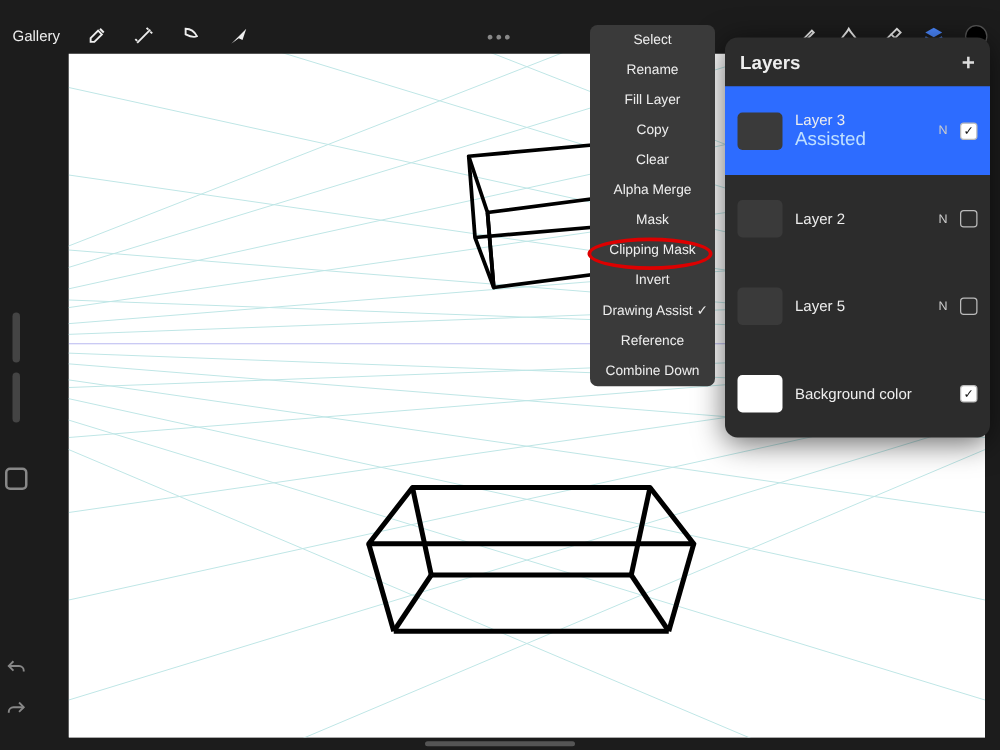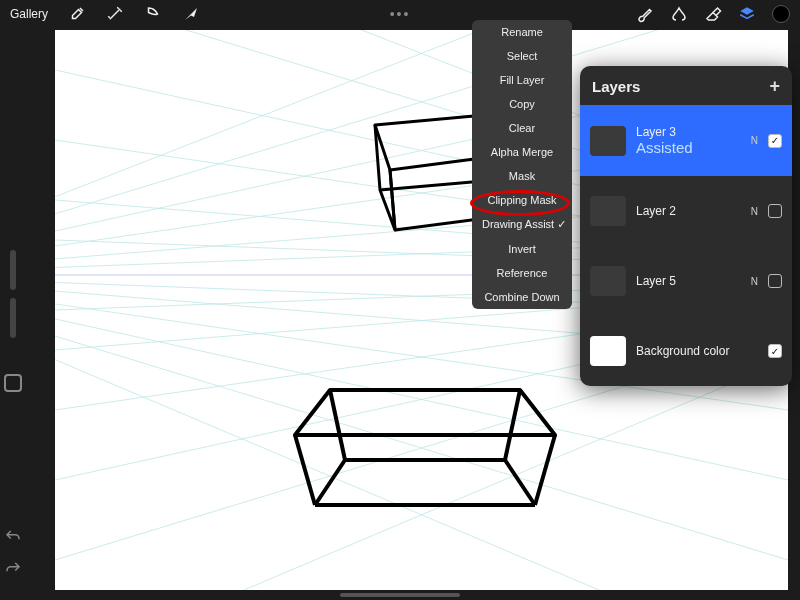--- a/index.html
+++ b/index.html
@@ -1,19 +1,19 @@
 <!DOCTYPE html>
 <html><head>
 <meta charset="utf-8">
 <style>
   * { margin:0; padding:0; box-sizing:border-box; font-family:-apple-system,Helvetica,Arial,sans-serif; }
   body { background:#1c1c1c; width:800px; height:600px; overflow:hidden; position:relative; }
 
   
-  .topbar { position:absolute; top:0; left:0; right:0; height:28px; background:#1c1c1c;
+  .topbar { position:absolute; top:15px; left:0; right:0; height:28px; background:#1c1c1c;
             display:flex; align-items:center; padding:0 10px; color:#eee; font-size:12px; z-index:5;}
   .topbar .left { display:flex; gap:20px; align-items:center;}
   .topbar .right { margin-left:auto; display:flex; gap:16px; align-items:center;}
   .tb-icon { width:18px; height:18px; display:flex; align-items:center; justify-content:center;
              color:#eee; }
   .tb-icon.active { color:#4a87ff; }
   .topbar .ellipsis { position:absolute; left:50%; transform:translateX(-50%); font-size:14px; letter-spacing:2px; color:#888;}
   .color-swatch { width:18px; height:18px; border-radius:50%; background:#000; border:1px solid #555;}
 
   
@@ -30,21 +30,21 @@
   
   .ctx-menu { position:absolute; top:20px; left:472px; width:100px; background:#3a3a3a;
               border-radius:6px; overflow:hidden; z-index:10; font-size:11px; color:#eee;}
   .ctx-item { padding:6px 10px; text-align:center; cursor:pointer; white-space:nowrap;}
   .highlight-ellipse { position:absolute; border:3px solid #d00; border-radius:50%;
                        width:100px; height:26px; top:190px; left:470px; z-index:12; pointer-events:none;}
 
   
   .layers-panel { position:absolute; top:30px; right:8px; width:212px; background:#2c2c2c;
                   border-radius:10px; overflow:hidden; z-index:8; font-size:12px; color:#eee;
-                  box-shadow:0 4px 24px rgba(0,0,0,.6);margin-top:36px;}
+                  box-shadow:0 4px 24px rgba(0,0,0,.6);}
   .layers-panel::before{ content:""; position:absolute; top:-6px; right:22px; width:0;height:0;
     border-left:6px solid transparent;border-right:6px solid transparent;border-bottom:6px solid #2c2c2c;}
   .lp-header { display:flex; align-items:center; justify-content:space-between; padding:10px 12px 8px; font-size:15px; font-weight:600;}
   .lp-plus { font-size:18px; color:#ddd; cursor:pointer;}
   .layer-row { display:flex; align-items:center; padding:20px 10px; gap:10px; }
   .layer-row.selected { background:#2d6cff; }
   .layer-thumb { width:36px; height:30px; background:#3a3a3a; border-radius:4px; flex-shrink:0;}
   .layer-thumb.bg { background:#fff; }
   .layer-labels { flex:1; display:flex; flex-direction:column; }
   .layer-name { font-size:12px; }
@@ -185,30 +185,30 @@
         <path d="M9 14l-5-5 5-5"></path>
         <path d="M4 9h11a5 5 0 015 5v1"></path>
       </svg></span>
   <span><svg viewBox="0 0 24 24" fill="none" stroke="currentColor" stroke-width="2">
         <path d="M15 14l5-5-5-5"></path>
         <path d="M20 9H9a5 5 0 00-5 5v1"></path>
       </svg></span>
 </div>
 
 <div class="ctx-menu" id="ctx-menu">
+    <div class="ctx-item">Select</div>
     <div class="ctx-item">Rename</div>
-    <div class="ctx-item">Select</div>
     <div class="ctx-item">Fill Layer</div>
     <div class="ctx-item">Copy</div>
     <div class="ctx-item">Clear</div>
     <div class="ctx-item">Alpha Merge</div>
     <div class="ctx-item">Mask</div>
     <div class="ctx-item">Clipping Mask</div>
+    <div class="ctx-item">Invert</div>
     <div class="ctx-item">Drawing Assist ✓</div>
-    <div class="ctx-item">Invert</div>
     <div class="ctx-item">Reference</div>
     <div class="ctx-item">Combine Down</div>
   </div>
 <div class="highlight-ellipse"></div>
 
 <div class="layers-panel">
   <div class="lp-header">
     <span>Layers</span>
     <span class="lp-plus">+</span>
   </div>

